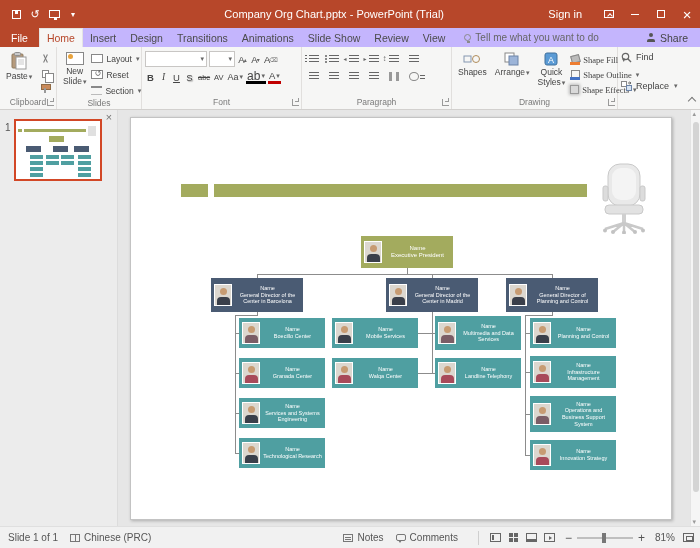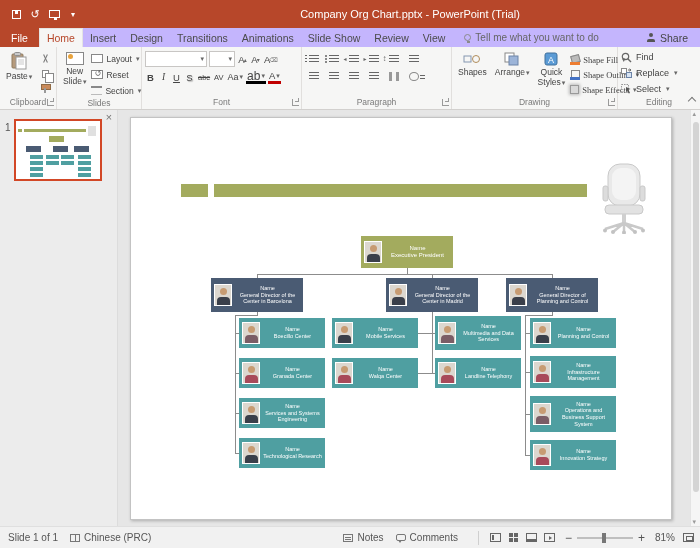--- a/index.html
+++ b/index.html
@@ -184,20 +184,35 @@
         </span>
       <span class="qat-btn">
           <i class="ic-undo"></i>
         </span>
       <span class="qat-btn">
           <i class="ic-present"></i>
         </span>
       <span class="qat-btn ddw"></span>
     </div>
     <div class="tb-title">Company Org Chart.pptx  -  PowerPoint (Trial)</div>
+    <div class="tb-right">
+      <span class="signin">Sign in</span>
+      <span class="winbtn">
+          <i class="ic-ribopts"></i>
+        </span>
+      <span class="winbtn">
+          <i class="ic-min"></i>
+        </span>
+      <span class="winbtn">
+          <i class="ic-max"></i>
+        </span>
+      <span class="winbtn">
+          <i class="ic-close"></i>
+        </span>
+    </div>
   </div>
 
   <div class="tabsrow">
     <span class="tab file">File</span>
     <span class="tab active">Home</span>
     <span class="tab">Insert</span>
     <span class="tab">Design</span>
     <span class="tab">Transitions</span>
     <span class="tab">Animations</span>
     <span class="tab">Slide Show</span>
@@ -383,21 +398,21 @@
           <span class="srow dd">
               <i class="ic-effects"></i>
               <span>Shape Effects</span>
             </span>
         </div>
       </div>
       <div class="grp-label"><span>Drawing</span><i class="launcher"></i></div>
     </div>
 
     <div class="grp" style="width:82px; border-right:none">
-      <div class="grp-body" style="flex-direction:column; gap:2px">
+      <div class="grp-body" style="flex-direction:column; gap:15px">
         <span class="erow">
           <svg width="11" height="11" viewBox="0 0 11 11">
               <circle cx="4.5" cy="4.5" r="3.2" fill="none" stroke="#666" stroke-width="1.2"></circle>
               <path d="M7 7l3 3" stroke="#666" stroke-width="1.4"></path>
             </svg>
           <span>Find</span>
         </span>
         <span class="erow dd">
           <svg width="11" height="10" viewBox="0 0 11 10">
               <rect x="0.5" y="0.5" width="5" height="5" fill="#fff" stroke="#888"></rect>

